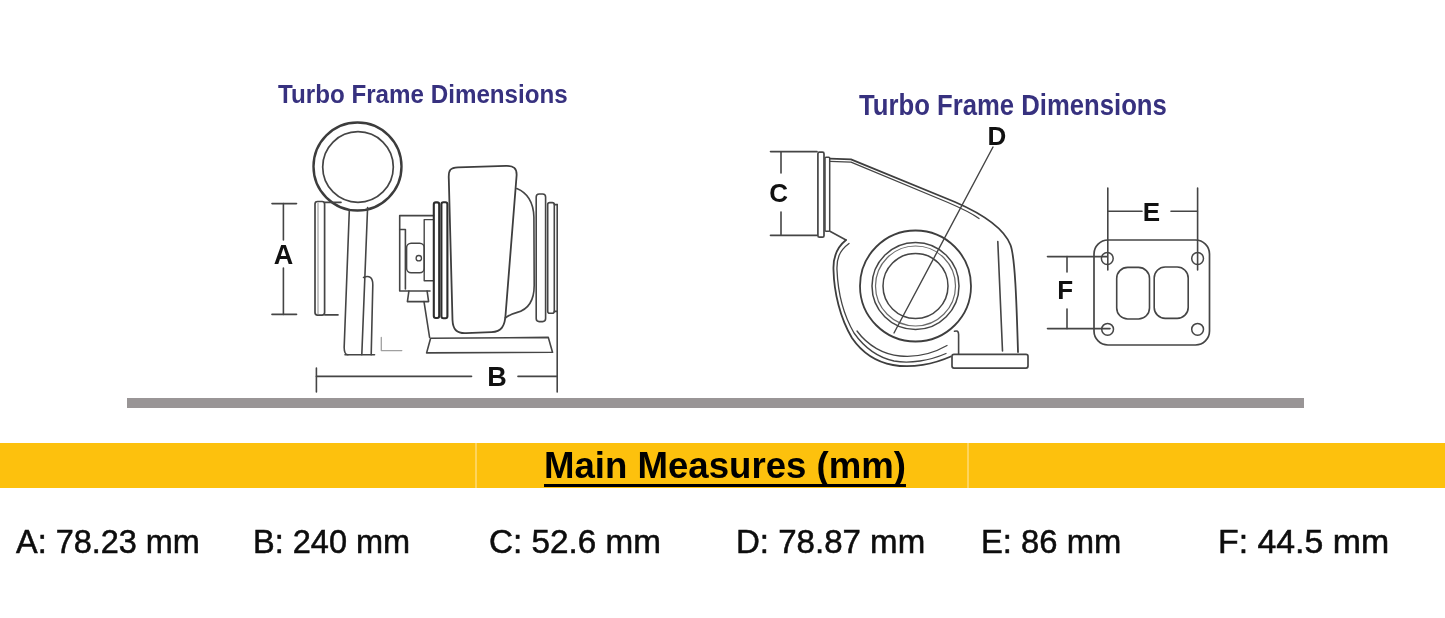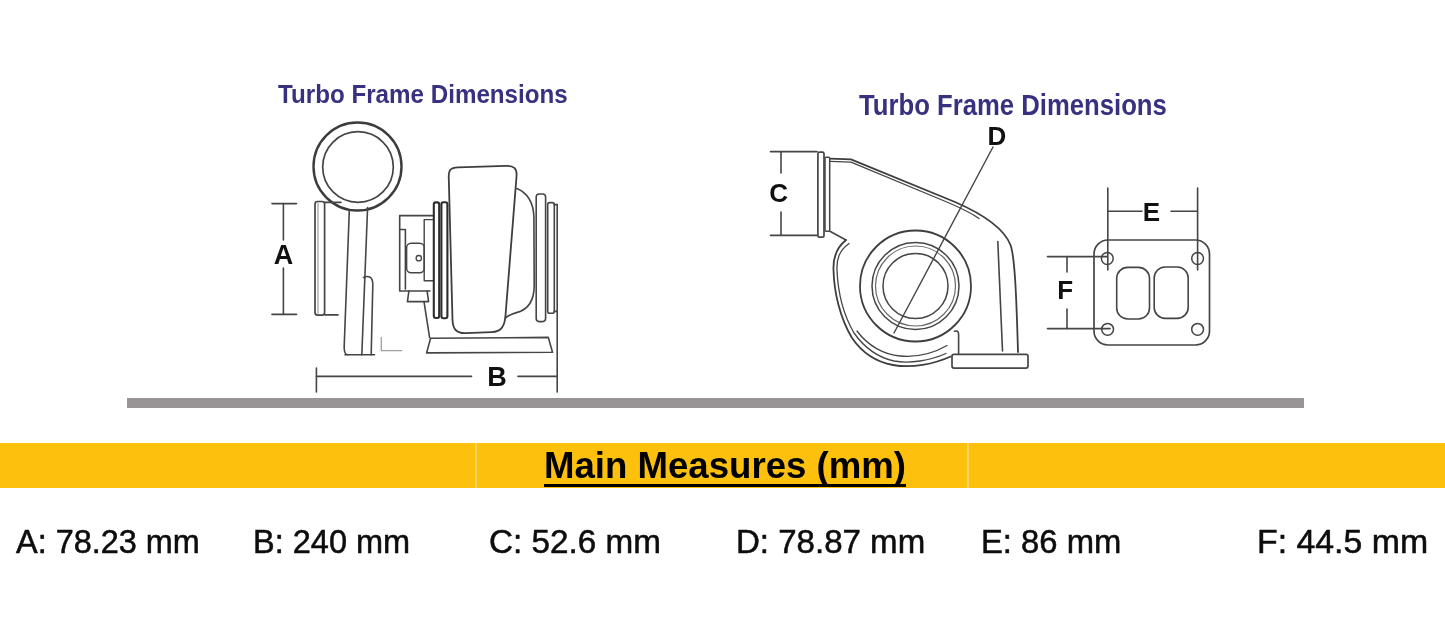--- a/index.html
+++ b/index.html
@@ -128,13 +128,13 @@
 <div id="band"></div>
 <div class="sep" style="left:475px"></div>
 <div class="sep" style="left:967px"></div>
 <div id="title"><span>Main Measures (mm)</span></div>
 
 <div class="meas" style="left:16px;transform:scaleX(0.954)">A: 78.23 mm</div>
 <div class="meas" style="left:253px;transform:scaleX(0.956)">B: 240 mm</div>
 <div class="meas" style="left:489px;transform:scaleX(0.979)">C: 52.6 mm</div>
 <div class="meas" style="left:736px;transform:scaleX(0.972)">D: 78.87 mm</div>
 <div class="meas" style="left:981px;transform:scaleX(0.964)">E: 86 mm</div>
-<div class="meas" style="left:1257px;transform:scaleX(0.995)">F: 44.5 mm</div>
+<div class="meas" style="left:1218px;transform:scaleX(0.995)">F: 44.5 mm</div>
 
 </body></html>

